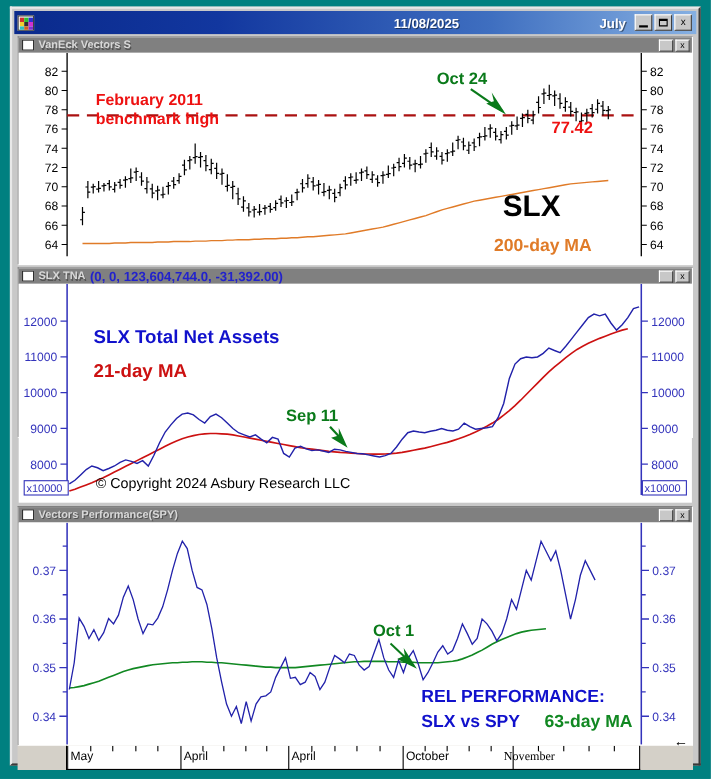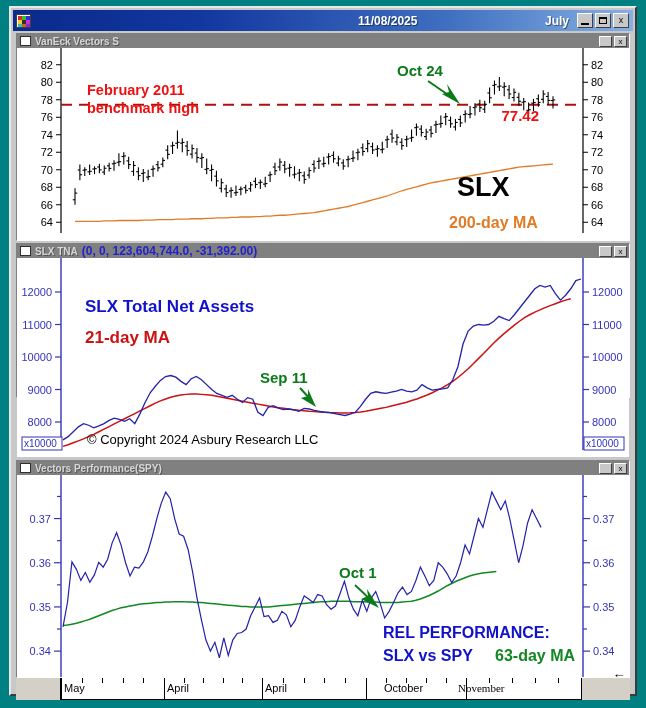--- a/index.html
+++ b/index.html
@@ -791,21 +791,21 @@
         <div class="minor-tick" style="left: 142.2px;"></div>
         <div class="minor-tick" style="left: 161.8px;"></div>
         <div class="minor-tick" style="left: 181.4px;"></div>
         <div class="month-sep" style="left: 201px;"></div>
         <div class="month-label" style="left: 204px;">April</div>
         <div class="minor-tick" style="left: 221.8px;"></div>
         <div class="minor-tick" style="left: 242.6px;"></div>
         <div class="minor-tick" style="left: 263.4px;"></div>
         <div class="minor-tick" style="left: 284.2px;"></div>
         <div class="month-sep" style="left: 305px;"></div>
-        <div class="month-label" style="left: 323px;">October</div>
+        <div class="month-label" style="left: 308px;">October</div>
         <div class="minor-tick" style="left: 325px;"></div>
         <div class="minor-tick" style="left: 345px;"></div>
         <div class="minor-tick" style="left: 365px;"></div>
         <div class="minor-tick" style="left: 385px;"></div>
         <div class="month-sep" style="left: 405px;"></div>
         <div class="month-label" style="left: 397px; font-family: Liberation Serif, serif;">November</div>
         <div class="minor-tick" style="left: 428px;"></div>
         <div class="minor-tick" style="left: 451px;"></div>
         <div class="minor-tick" style="left: 474px;"></div>
         <div class="minor-tick" style="left: 497px;"></div>

